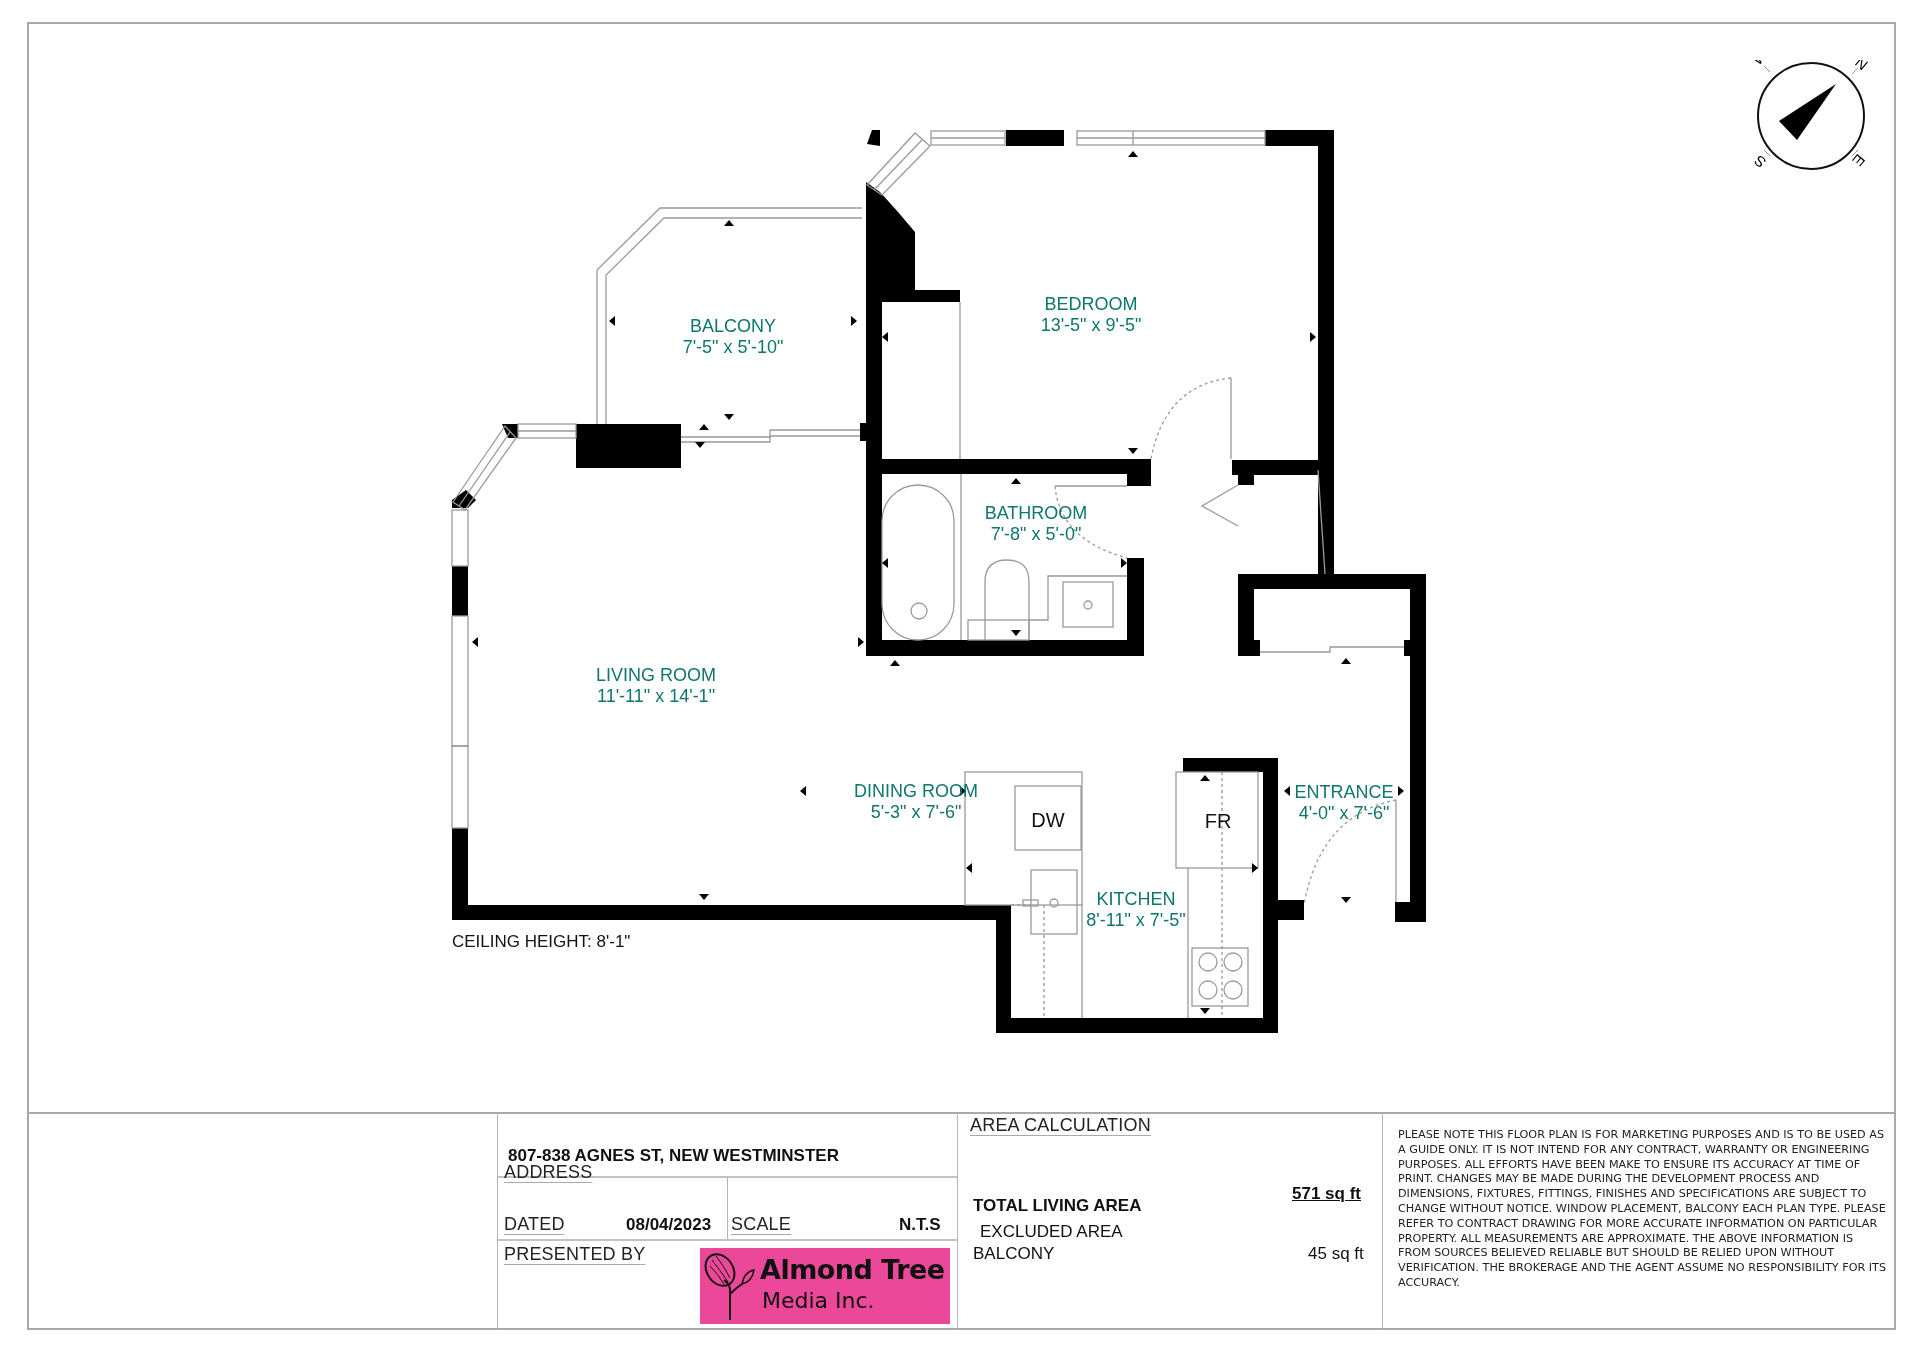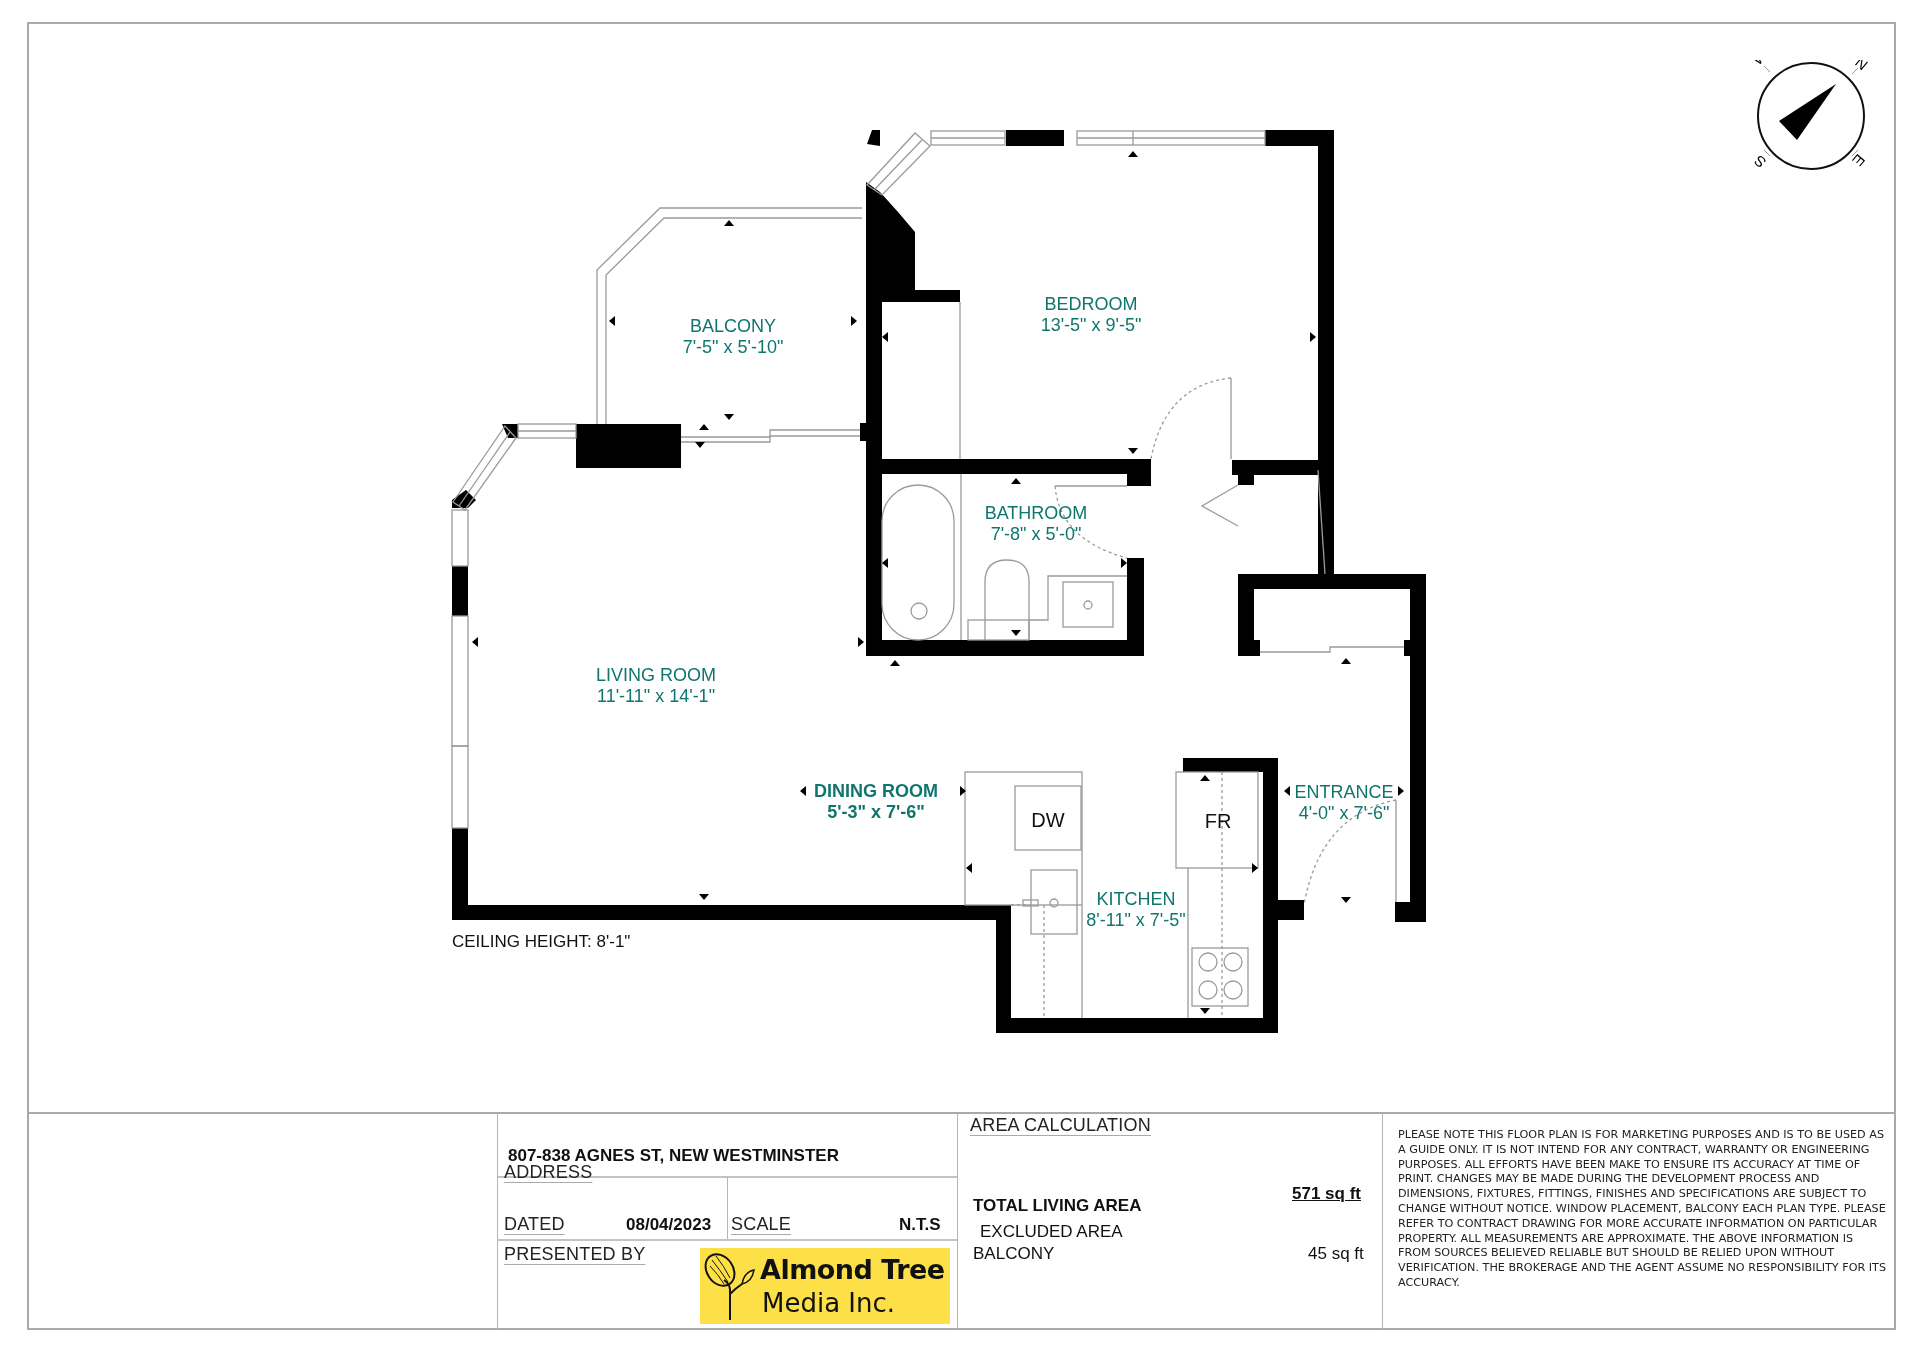--- a/index.html
+++ b/index.html
@@ -18,24 +18,24 @@
   .tb { position: absolute; left: 27px; top: 1112px; width: 1869px; height: 218px;
         border-top: 2px solid #a9a9a9; box-sizing: border-box; }
   .vline { position: absolute; top: 0; bottom: 0; width: 1px; background: #b5b5b5; }
   .hline { position: absolute; height: 2px; background: #c3c3c3; }
   .lbl { position: absolute; font-size: 18px; color: #222; text-decoration: underline;
          text-decoration-color: #aaa; text-underline-offset: 4px; letter-spacing: 0.2px; }
   .val { position: absolute; font-size: 17px; font-weight: bold; color: #111; }
   .area-row { position: absolute; font-size: 17px; color: #111; }
   .disclaimer { position: absolute; left: 1398px; top: 1128px; width: 490px; font-family: "DejaVu Sans", sans-serif;
                 font-size: 11.2px; line-height: 14.8px; color: #222; }
-  .logo { position: absolute; left: 700px; top: 1248px; width: 250px; height: 76px; background: #fde047; }
+  .logo { position: absolute; left: 700px; top: 1248px; width: 250px; height: 76px; background: #ec4899; }
   .logo-title { position: absolute; left: 60px; top: 6px; font-size: 27px; font-weight: bold; color: #111;
                 font-family: "DejaVu Sans", sans-serif; letter-spacing: -0.5px; }
-  .logo-sub { position: absolute; left: 62px; top: 40px; font-size: 26px; color: #111;
+  .logo-sub { position: absolute; left: 62px; top: 40px; font-size: 22px; color: #111;
               font-family: "DejaVu Sans", sans-serif; }
 </style>
 </head>
 <body>
 
 <div class="frame"></div>
 
 <svg class="plan" viewBox="0 0 1920 1110" width="1920" height="1110">
   <g fill="#000" stroke="none">
 
@@ -196,21 +196,21 @@
   <div>13'-5" x 9'-5"</div>
 </div>
 <div class="room-label" style="left:1036px;top:503px;">
   <div>BATHROOM</div>
   <div>7'-8" x 5'-0"</div>
 </div>
 <div class="room-label" style="left:656px;top:665px;">
   <div>LIVING ROOM</div>
   <div>11'-11" x 14'-1"</div>
 </div>
-<div class="room-label" style="left:876px;top:781px;font-weight:bold;">
+<div class="room-label" style="left:916px;top:781px;">
   <div>DINING ROOM</div>
   <div>5'-3" x 7'-6"</div>
 </div>
 <div class="room-label" style="left:1136px;top:889px;">
   <div>KITCHEN</div>
   <div>8'-11" x 7'-5"</div>
 </div>
 <div class="room-label" style="left:1344px;top:782px;">
   <div>ENTRANCE</div>
   <div>4'-0" x 7'-6"</div>

